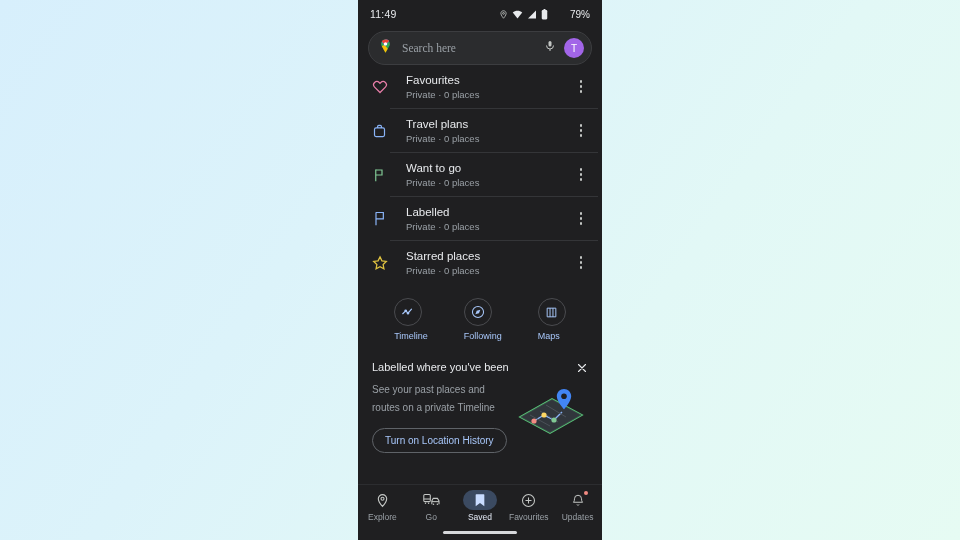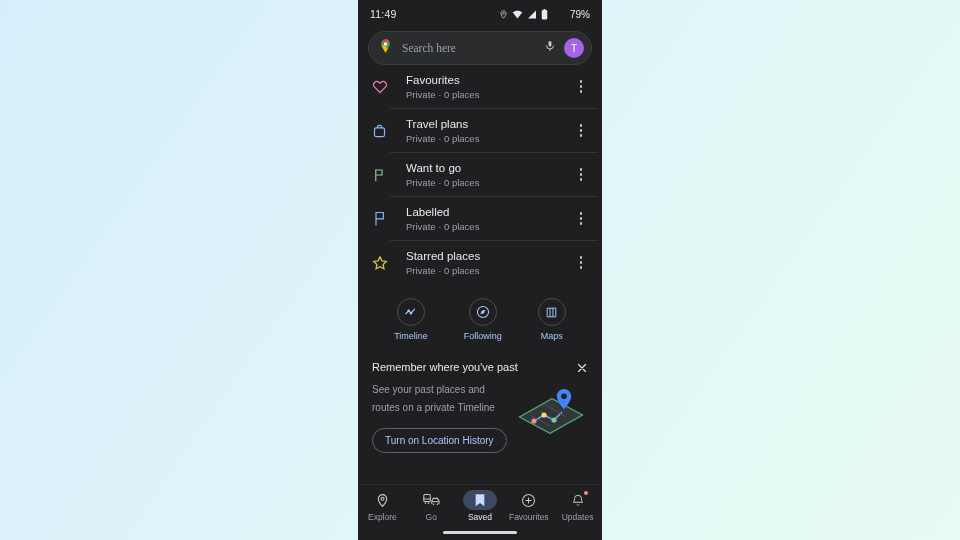--- a/index.html
+++ b/index.html
@@ -69,21 +69,21 @@
   .row-sub { color:#9aa0a6; font-size:9.5px; line-height:13px; margin-top:1px; }
   .row-more {
     width:22px; height:26px; display:flex; flex-direction:column;
     align-items:center; justify-content:center; gap:2.5px;
   }
   .row-more i { width:2.6px; height:2.6px; border-radius:50%; background:#c4c7c5; display:block; }
   .divider { height:1px; background:#343538; margin-left:32px; margin-right:4px; }
 
   
   .actions { display:flex; justify-content:center; gap:36px; padding:14px 0 6px; }
-  .action { display:flex; flex-direction:column; align-items:center; gap:5px; }
+  .action { display:flex; flex-direction:column; gap:5px; }
   .action-circle {
     width:28px; height:28px; border-radius:50%;
     border:1px solid #4a4b4f; display:flex; align-items:center; justify-content:center;
   }
   .action-label { color:#a8c7fa; font-size:9px; }
 
   
   .promo { margin:14px 0 0; padding:0 12px 0 14px; position:relative; }
   .promo-title { color:#e8eaed; font-size:11px; font-weight:500; }
   .promo-close {
@@ -304,21 +304,21 @@
         <svg width="13" height="13" viewBox="0 0 24 24" fill="none" stroke="#a8c7fa" stroke-width="1.8">
           <path d="M4 4h16v16H4z"></path>
           <path d="M9.3 4v16M14.7 4v16"></path>
         </svg>
       </span>
       <span class="action-label">Maps</span>
     </div>
   </div>
 
   <div class="promo">
-    <div class="promo-title">Remember where you've past</div>
+    <div class="promo-title">Labelled where you've been</div>
     <span class="promo-close">
       <svg width="12" height="12" viewBox="0 0 24 24" stroke="#e8eaed" stroke-width="2.2" stroke-linecap="round">
         <path d="M5 5l14 14M19 5L5 19"></path>
       </svg>
     </span>
     <div class="promo-body">
       <div class="promo-left">
         <div class="promo-desc">See your past places and routes on a private Timeline</div>
         <span class="promo-btn">Turn on Location History</span>
       </div>

